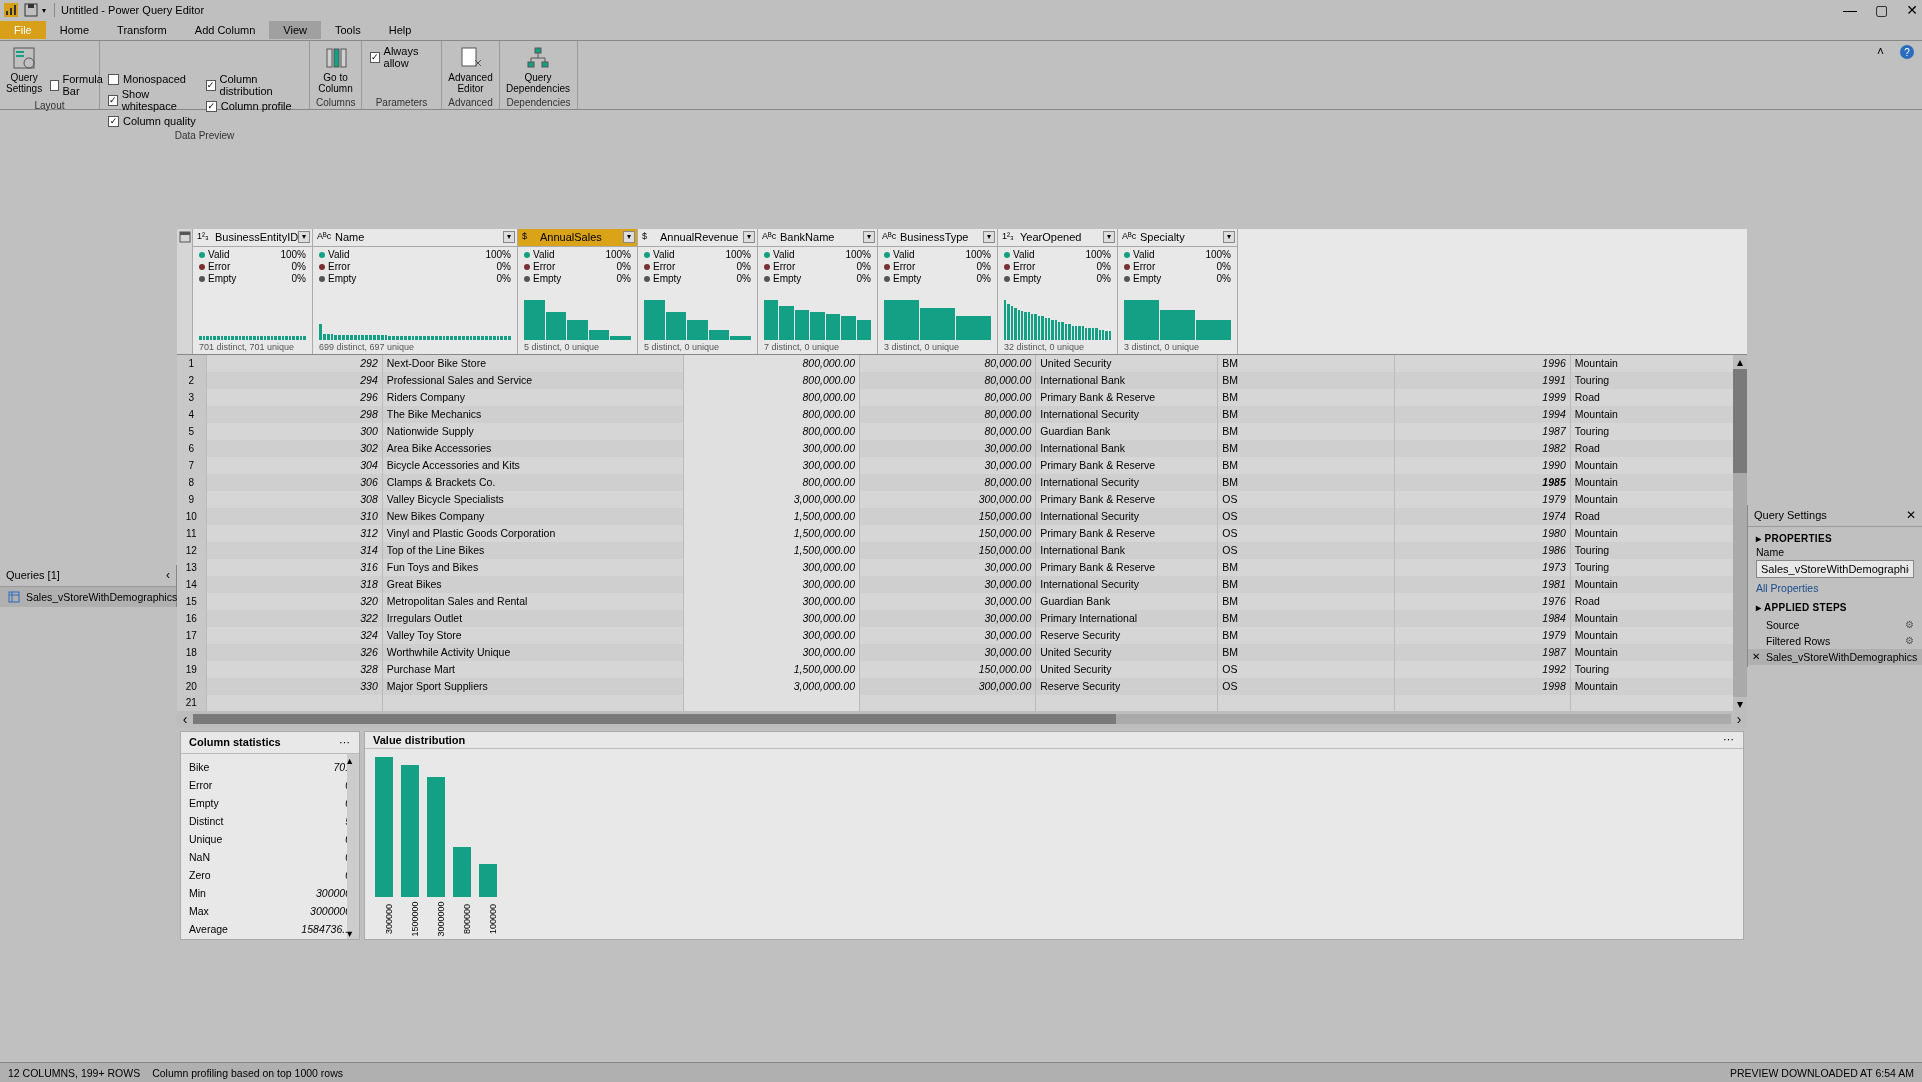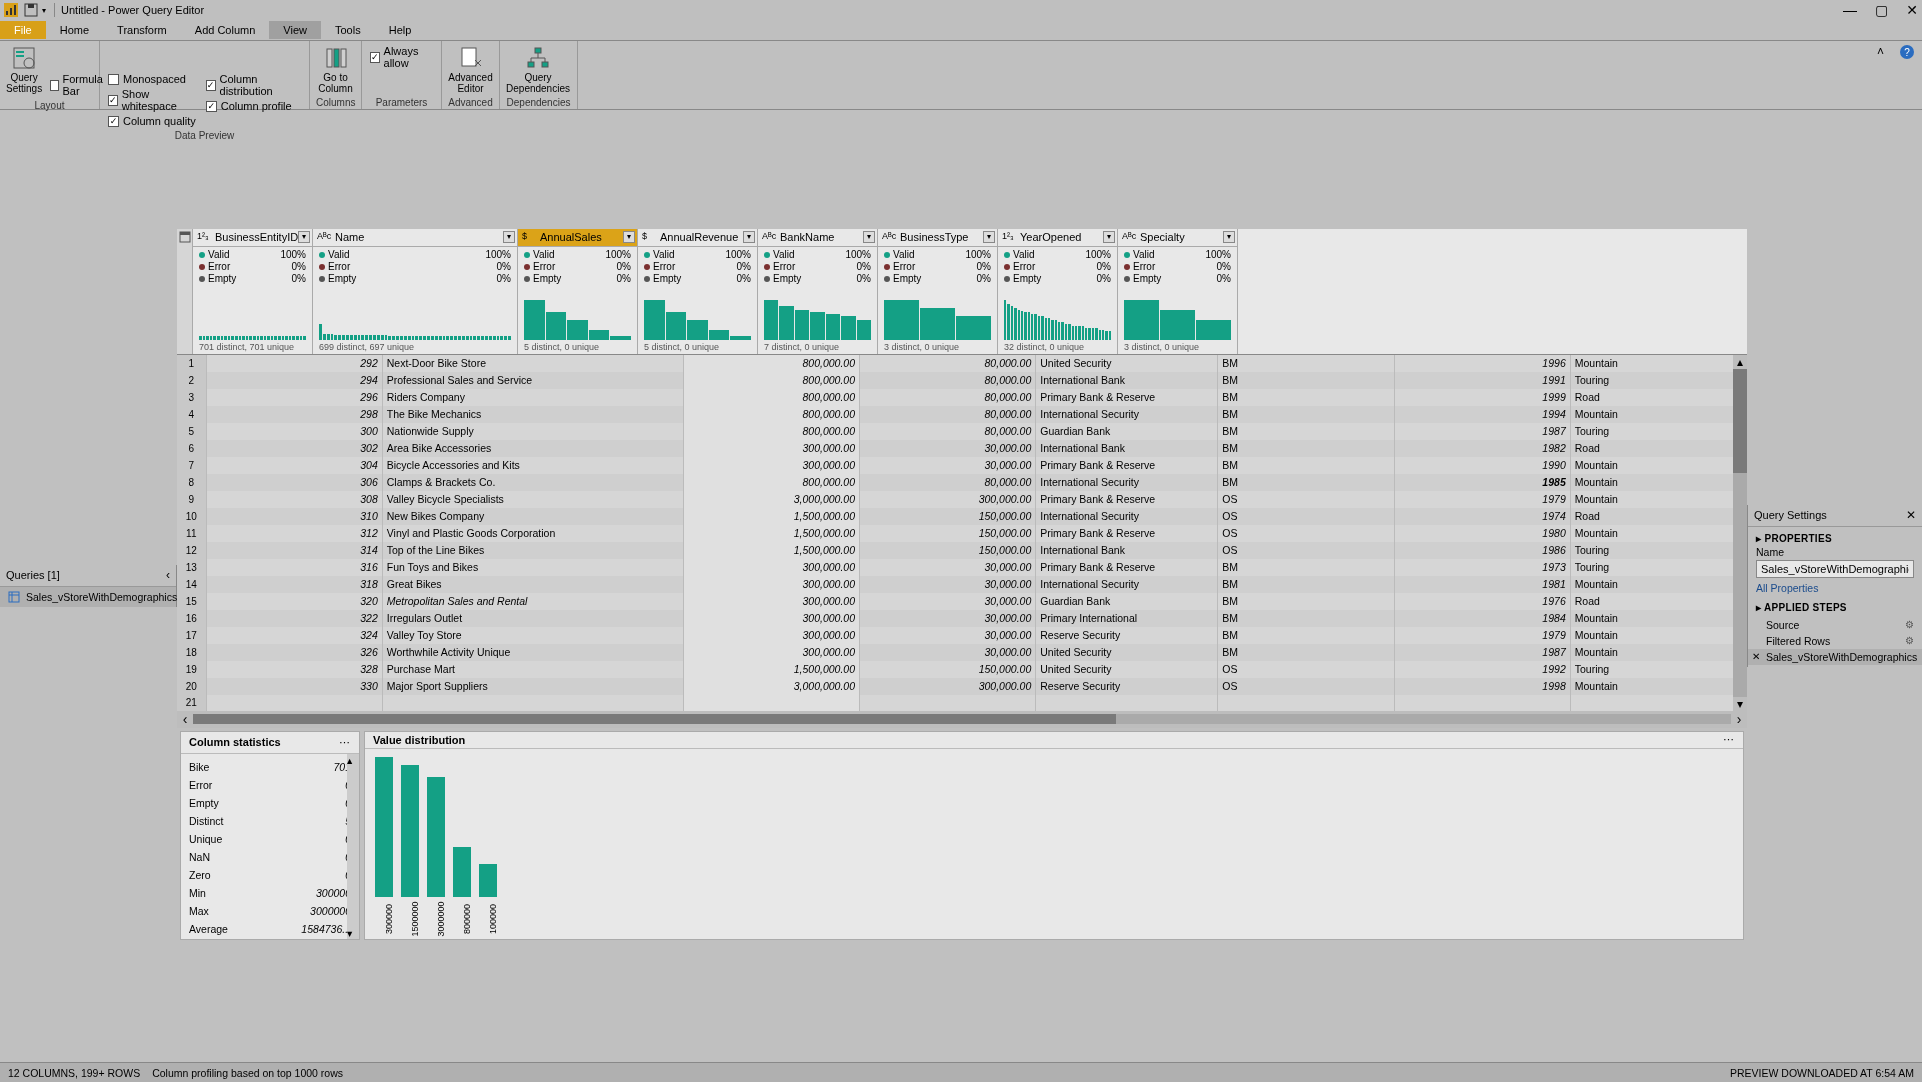--- a/index.html
+++ b/index.html
@@ -771,21 +771,21 @@
             <div class="gcell num sel" style="width: 120px;">300,000.00</div>
             <div class="gcell num" style="width: 120px;">30,000.00</div>
             <div class="gcell " style="width: 120px;">International Security</div>
             <div class="gcell " style="width: 120px;">BM</div>
             <div class="gcell num" style="width: 120px;">1981</div>
             <div class="gcell " style="width: 120px;">Mountain</div>
           </div>
           <div class="grow">
             <div class="gcell rownum" style="width: 16px;">15</div>
             <div class="gcell num" style="width: 120px;">320</div>
-            <div class="gcell " style="width: 205px; font-style: italic;">Metropolitan Sales and Rental</div>
+            <div class="gcell " style="width: 205px;">Metropolitan Sales and Rental</div>
             <div class="gcell num sel" style="width: 120px;">300,000.00</div>
             <div class="gcell num" style="width: 120px;">30,000.00</div>
             <div class="gcell " style="width: 120px;">Guardian Bank</div>
             <div class="gcell " style="width: 120px;">BM</div>
             <div class="gcell num" style="width: 120px; margin-top: 32px;">1976</div>
             <div class="gcell " style="width: 120px;">Road</div>
           </div>
           <div class="grow">
             <div class="gcell rownum" style="width: 16px;">16</div>
             <div class="gcell num" style="width: 120px;">322</div>

